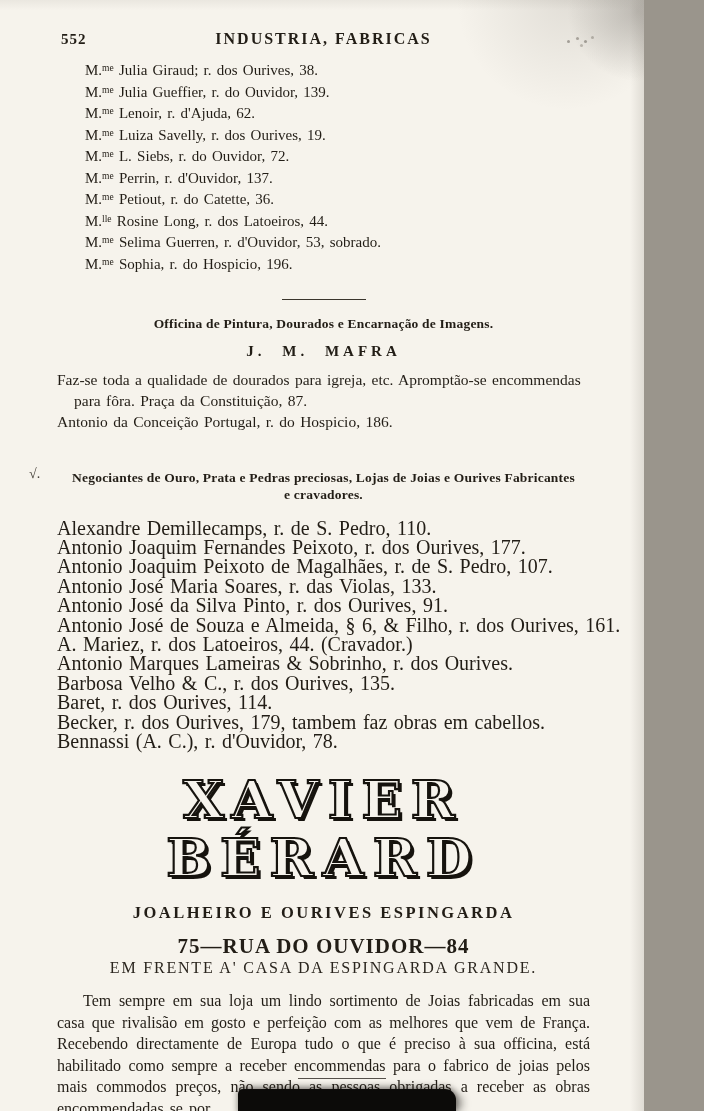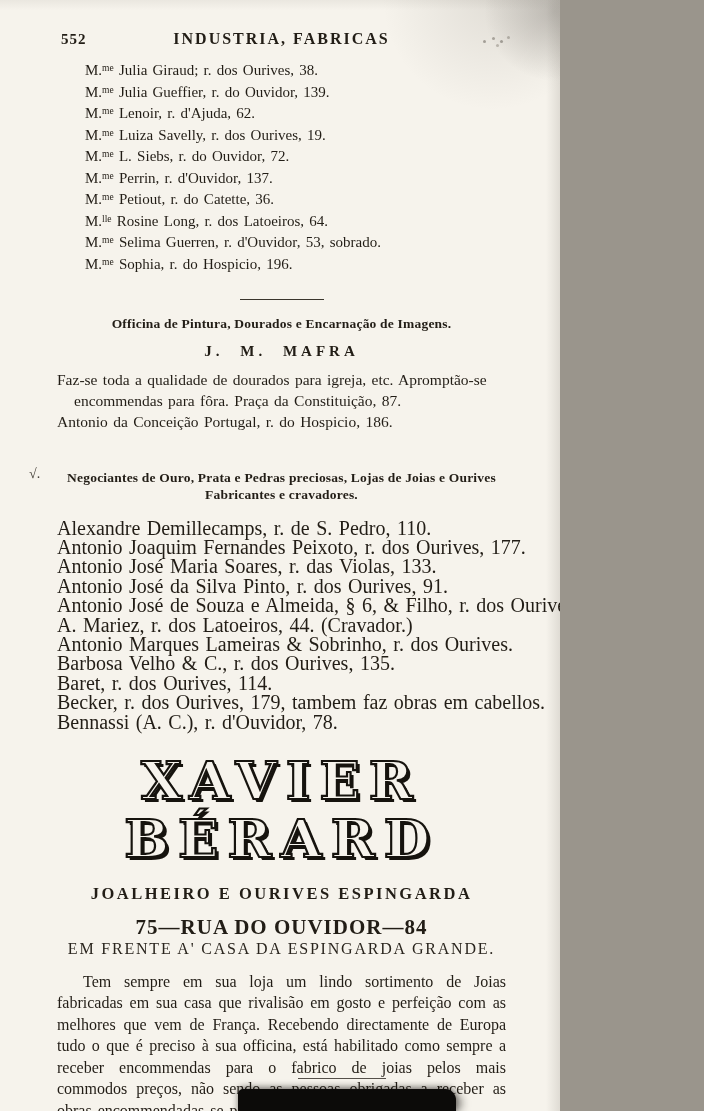--- a/index.html
+++ b/index.html
@@ -1,18 +1,18 @@
 <!DOCTYPE html>
 <html><head>
 <meta charset="utf-8">
 <style>
   html,body { margin:0; padding:0; background:#9a958c; }
   .page {
     position:relative;
-    width:560px; height:1111px;
+    width:644px; height:1111px;
     overflow:hidden;
     box-sizing:border-box;
     padding:30px 54px 0 57px;
     color:#221d16;
     font-family:"Liberation Serif","DejaVu Serif",serif;
     background:
       radial-gradient(circle at 99% 1%, rgba(85,80,74,0.32), rgba(85,80,74,0) 70px),
       radial-gradient(circle at 88% 0%, rgba(120,114,106,0.16), rgba(120,114,106,0) 110px),
       linear-gradient(to left, rgba(130,124,114,0.20), rgba(130,124,114,0) 14px),
       linear-gradient(to bottom, rgba(130,124,114,0.10), rgba(130,124,114,0) 10px),
@@ -74,21 +74,21 @@
 
   <section class="list1">
 
   <div class="entry"><span>M.</span><span class="sup">me</span><span> Julia Giraud; r. dos Ourives, 38.</span></div>
       <div class="entry"><span>M.</span><span class="sup">me</span><span> Julia Gueffier, r. do Ouvidor, 139.</span></div>
       <div class="entry"><span>M.</span><span class="sup">me</span><span> Lenoir, r. d'Ajuda, 62.</span></div>
       <div class="entry"><span>M.</span><span class="sup">me</span><span> Luiza Savelly, r. dos Ourives, 19.</span></div>
       <div class="entry"><span>M.</span><span class="sup">me</span><span> L. Siebs, r. do Ouvidor, 72.</span></div>
       <div class="entry"><span>M.</span><span class="sup">me</span><span> Perrin, r. d'Ouvidor, 137.</span></div>
       <div class="entry"><span>M.</span><span class="sup">me</span><span> Petiout, r. do Catette, 36.</span></div>
-      <div class="entry"><span>M.</span><span class="sup">lle</span><span> Rosine Long, r. dos Latoeiros, 64.</span></div>
+      <div class="entry"><span>M.</span><span class="sup">lle</span><span> Rosine Long, r. dos Latoeiros, 44.</span></div>
       <div class="entry"><span>M.</span><span class="sup">me</span><span> Selima Guerren, r. d'Ouvidor, 53, sobrado.</span></div>
       <div class="entry"><span>M.</span><span class="sup">me</span><span> Sophia, r. do Hospicio, 196.</span></div>
     </section>
 
   <hr class="short-rule">
 
   <section>
     <h3 class="sec-head">Officina de Pintura, Dourados e Encarnação de Imagens.</h3>
     <h4 class="sec-sub">J. M. MAFRA</h4>
     <p class="body-par hang">Faz-se toda a qualidade de dourados para igreja, etc. Apromptão-se encommendas para fôra. Praça da Constituição, 87.</p>
@@ -97,20 +97,21 @@
 
   <section class="neg-section">
     <div class="heading-row">
       <span class="margin-mark">√.</span>
       <h3 class="sec-head">Negociantes de Ouro, Prata e Pedras preciosas, Lojas de Joias e Ourives Fabricantes e cravadores.</h3>
     </div>
     <div class="list2">
 
     <div class="entry2">Alexandre Demillecamps, r. de S. Pedro, 110.</div>
         <div class="entry2">Antonio Joaquim Fernandes Peixoto, r. dos Ourives, 177.</div>
+        <div class="entry2">Antonio Joaquim Peixoto de Magalhães, r. de S. Pedro, 107.</div>
         <div class="entry2">Antonio José Maria Soares, r. das Violas, 133.</div>
         <div class="entry2">Antonio José da Silva Pinto, r. dos Ourives, 91.</div>
         <div class="entry2">Antonio José de Souza e Almeida, § 6, &amp; Filho, r. dos Ourives, 161.</div>
         <div class="entry2">A. Mariez, r. dos Latoeiros, 44. (Cravador.)</div>
         <div class="entry2">Antonio Marques Lameiras &amp; Sobrinho, r. dos Ourives.</div>
         <div class="entry2">Barbosa Velho &amp; C., r. dos Ourives, 135.</div>
         <div class="entry2">Baret, r. dos Ourives, 114.</div>
         <div class="entry2">Becker, r. dos Ourives, 179, tambem faz obras em cabellos.</div>
         <div class="entry2">Bennassi (A. C.), r. d'Ouvidor, 78.</div>
       </div>

